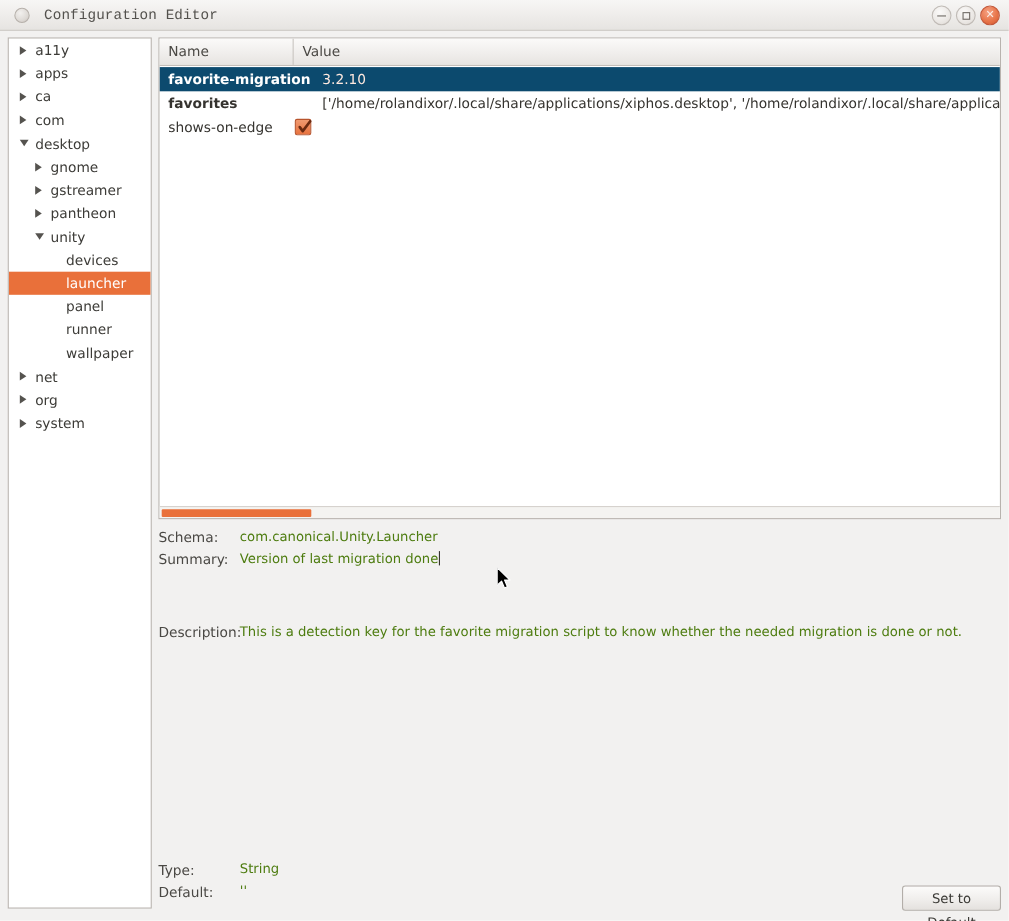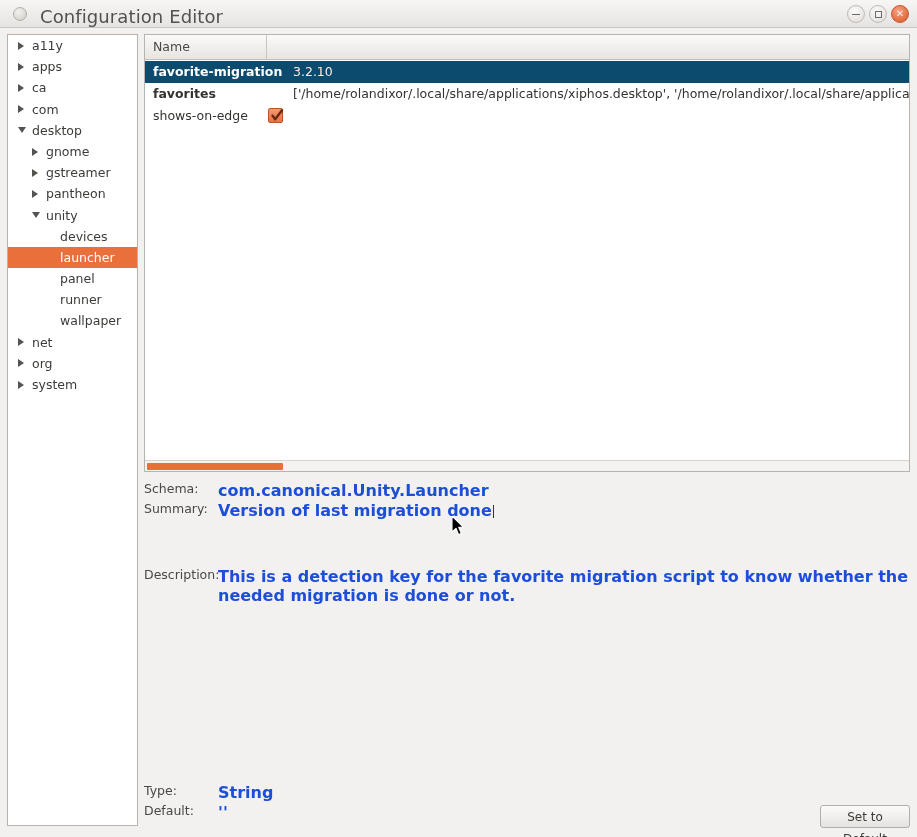--- a/index.html
+++ b/index.html
@@ -41,23 +41,24 @@
     left: 13px; top: 7px;
     width: 14px; height: 14px;
     border-radius: 50%;
     background: radial-gradient(circle at 38% 32%, #f2f0ee 0%, #dedad6 60%, #c8c3be 100%);
     border: 1px solid #b6b0aa;
     box-sizing: border-box;
   }
   .title-text {
     position: absolute;
     left: 40px; top: 6px;
-    font-size: 18px;
+    font-size: 13px;
     color: #53514d;
     letter-spacing: 0.1px;
+    font-family: Liberation Mono, monospace;
   }
   .winbtns {
     position: absolute;
     right: 8px; top: 5px;
     display: flex;
     gap: 4px;
   }
   .wbtn {
     width: 18px; height: 18px;
     border-radius: 50%;
@@ -231,23 +232,22 @@
     width: 766px;
     height: 352px;
   }
   .d-label {
     position: absolute;
     font-size: 12.5px;
     color: #4a4844;
   }
   .d-value {
     position: absolute;
-    font-size: 16px;
-    color: #1d4ed8;
-    font-weight: bold;
+    font-size: 12px;
+    color: #4d7c0f;
   }
   .caret {
     display: inline-block;
     width: 1px;
     height: 13px;
     background: #35332f;
     vertical-align: -2px;
     margin-left: 1px;
   }
 
@@ -365,20 +365,21 @@
         <div class="tree-row">
           <div class="tri closed" style="left: 10px;"></div>
           <div class="tree-label" style="left: 24px;">system</div>
         </div>
       </div>
   </div>
 
   <div class="listview">
     <div class="lv-header">
       <div class="lv-col name">Name</div>
+      <div class="lv-col value">Value</div>
     </div>
     <div id="list-rows">
         <div class="lv-row sel" style="top: 26px;">
           <div class="cell-name bold">favorite-migration</div>
           <div class="cell-value">3.2.10</div>
         </div>
         <div class="lv-row" style="top: 48px;">
           <div class="cell-name bold">favorites</div>
           <div class="cell-value">['/home/rolandixor/.local/share/applications/xiphos.desktop', '/home/rolandixor/.local/share/applications/nautilus-ho</div>
         </div>

